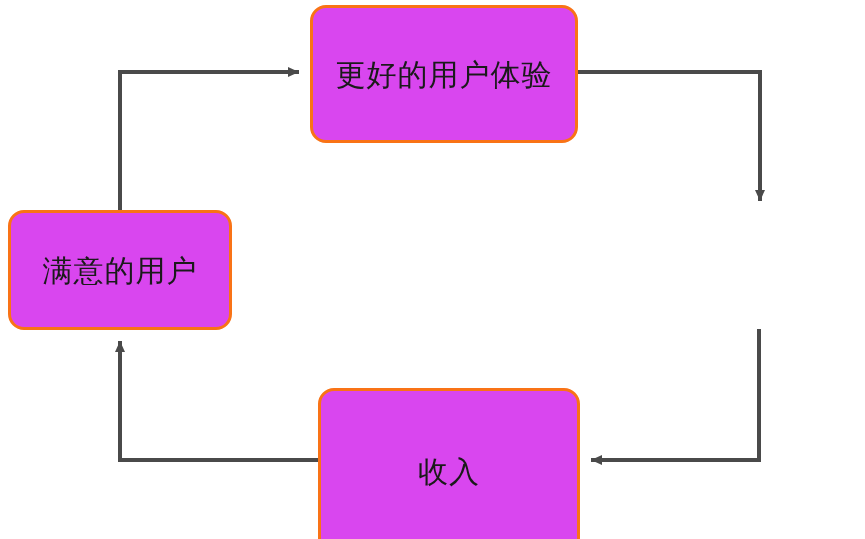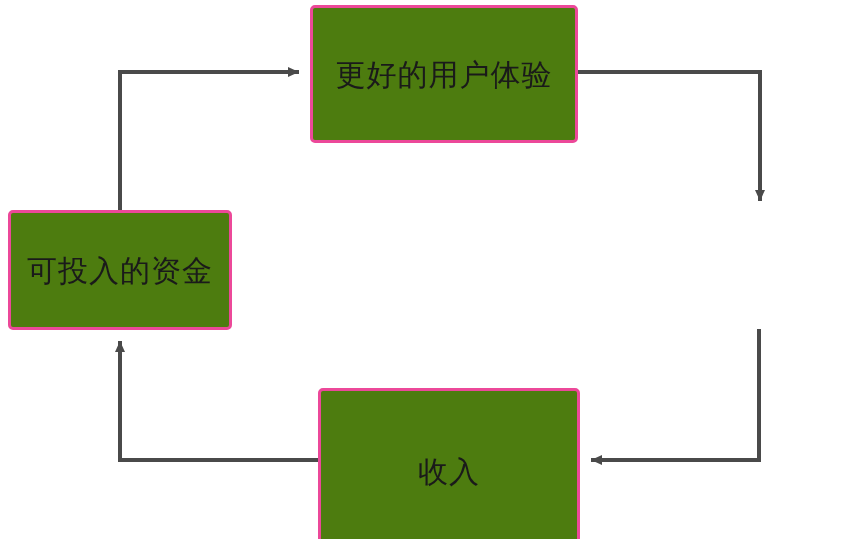--- a/index.html
+++ b/index.html
@@ -20,23 +20,23 @@
   #flow-svg {
     position: absolute;
     top: 0;
     left: 0;
     width: 865px;
     height: 539px;
   }
   .node-box {
     position: absolute;
     box-sizing: border-box;
-    background: #4d7c0f;
-    border: 3px solid #ec4899;
-    border-radius: 5px;
+    background: #d946ef;
+    border: 3px solid #f97316;
+    border-radius: 16px;
     display: flex;
     align-items: center;
     justify-content: center;
     z-index: 2;
   }
   .node-label {
     font-family: "DejaVu Sans", "Liberation Sans", sans-serif;
     font-size: 30px;
     line-height: 1.1;
     color: #1a1a1a;
@@ -82,16 +82,16 @@
   <div class="node-box" id="node-better-ux">
     <span class="node-label">更好的用户体验</span>
   </div>
 
 
   <div class="node-box" id="node-revenue">
     <span class="node-label">收入</span>
   </div>
 
   <div class="node-box" id="node-funds">
-    <span class="node-label">可投入的资金</span>
+    <span class="node-label">满意的用户</span>
   </div>
 
 </div>
 
 </body></html>

